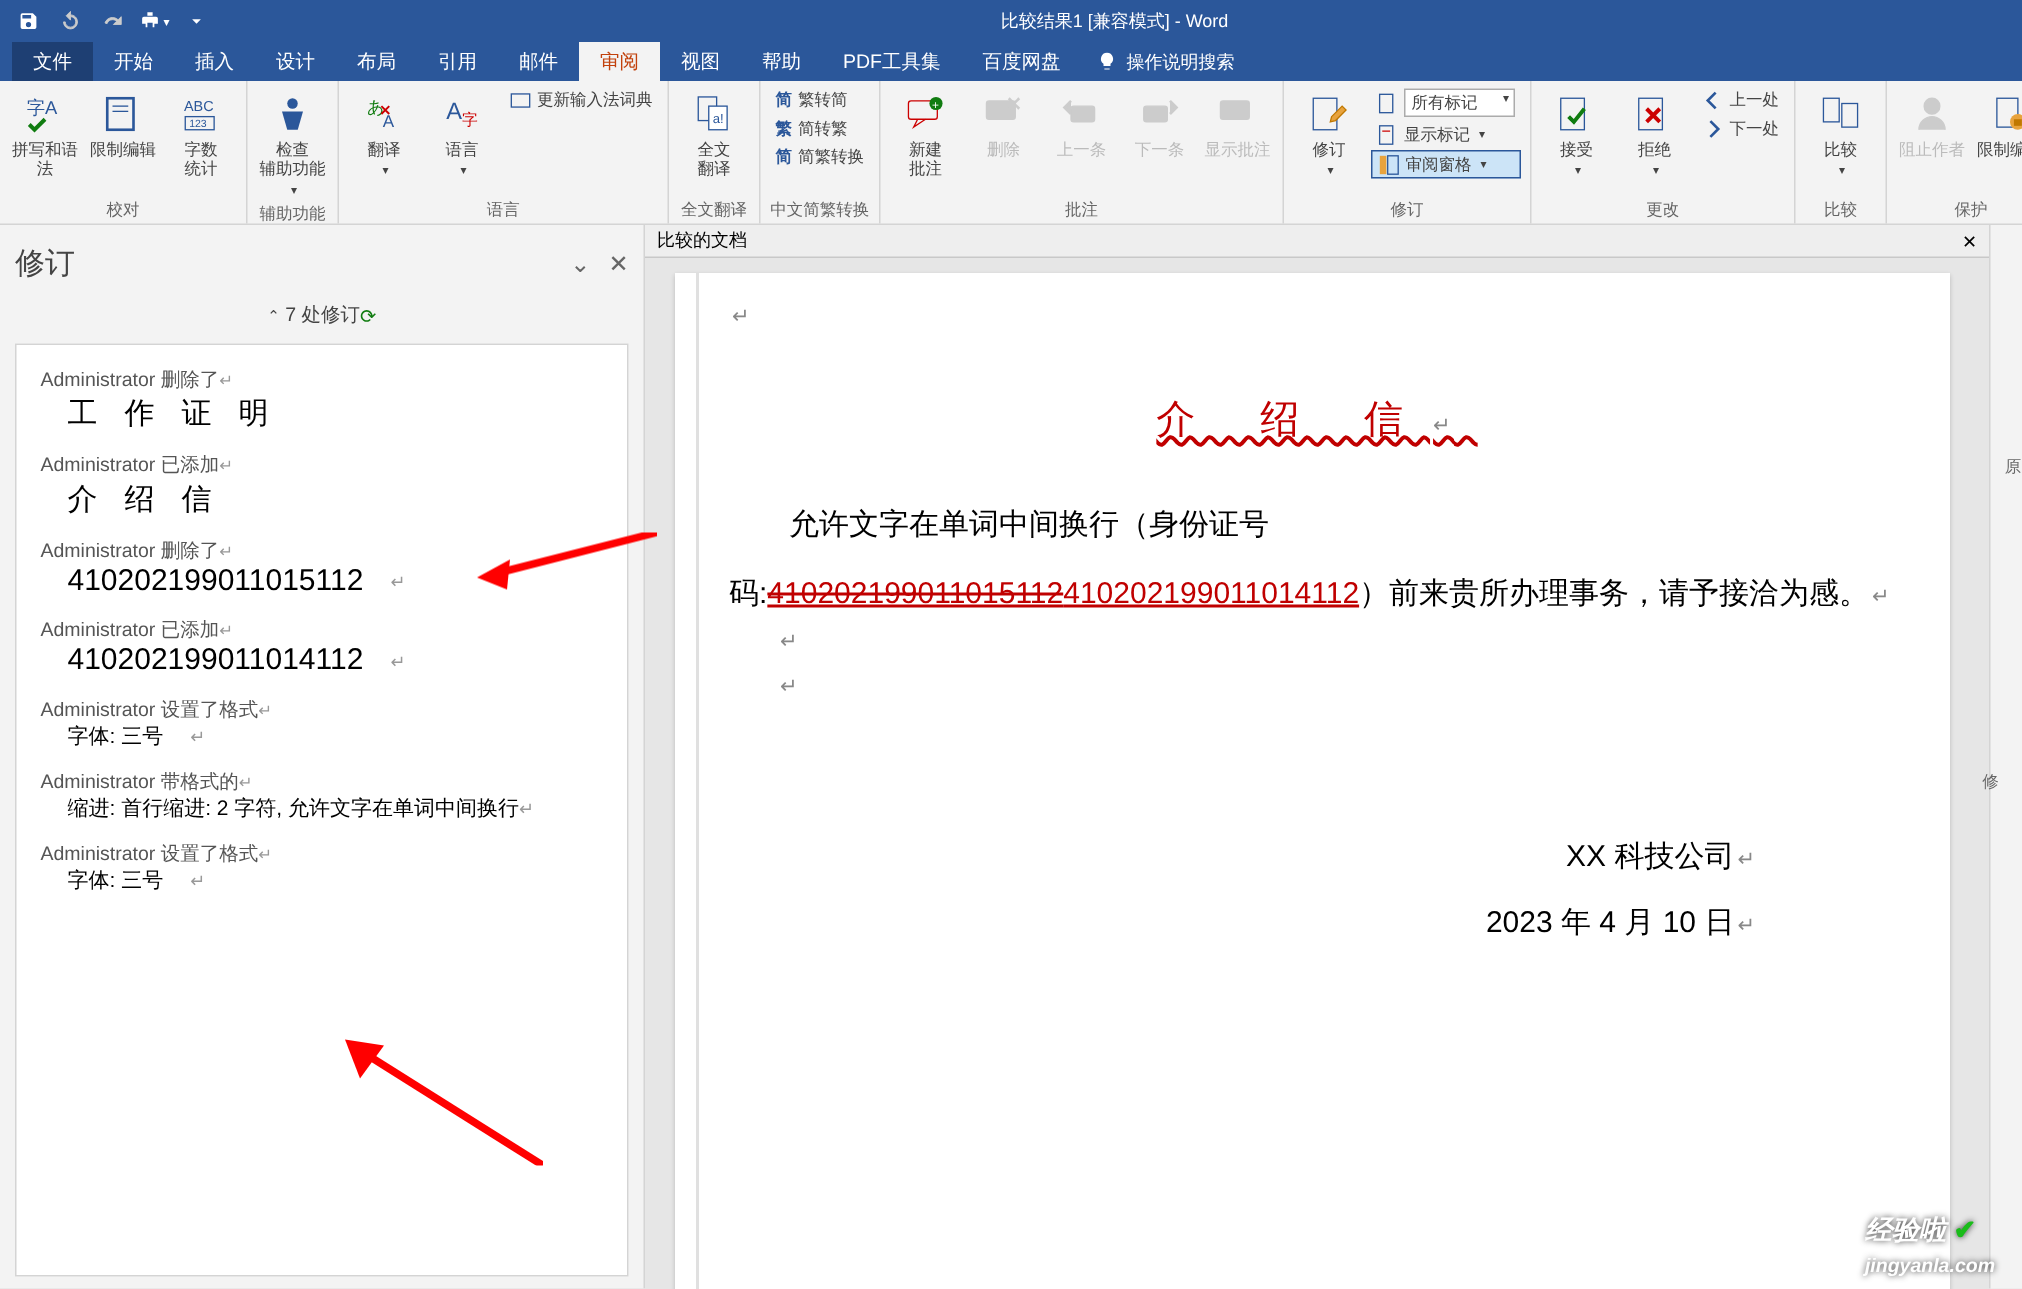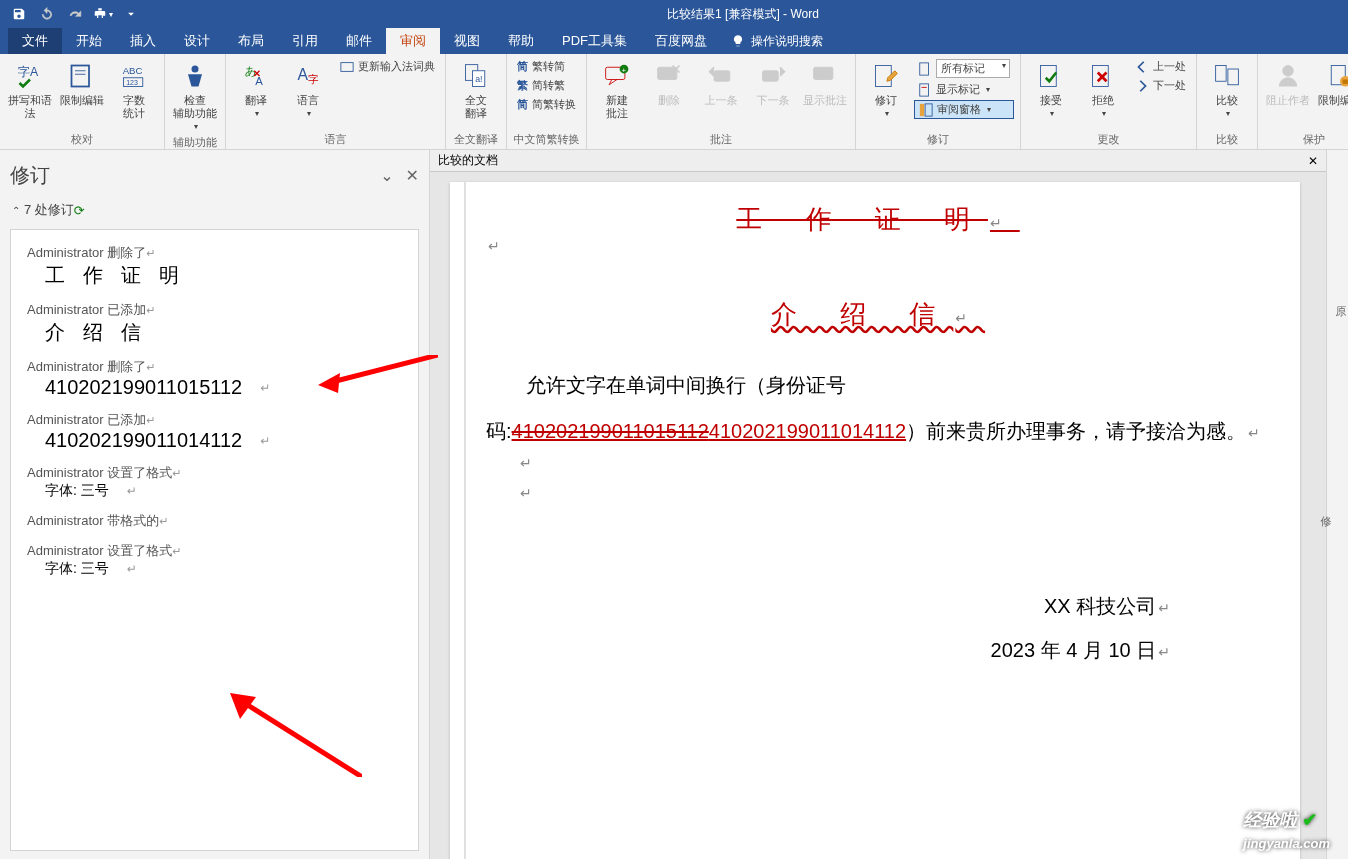--- a/index.html
+++ b/index.html
@@ -34,21 +34,21 @@
 .combo::after { content: "▾"; position: absolute; right: 3px; font-size: 8px; }
 .disabled { color: #bbb !important; }
 .disabled svg * { stroke: #ccc !important; fill: #ccc !important; }
 
 
 .workspace { display: flex; height: calc(859px - 28px - 26px - 96px); }
 .rev-pane { width: 430px; background: #f3f3f3; border-right: 1px solid #d4d4d4; display: flex; flex-direction: column; padding: 8px 10px; }
 .rev-pane-header { display: flex; align-items: center; justify-content: space-between; padding: 4px 0 8px; }
 .rev-pane-header h2 { font-size: 20px; font-weight: normal; color: #444; }
 .rev-pane-header .hdr-btns { display: flex; gap: 12px; color: #666; }
-.rev-sub { display: flex; justify-content: flex-start; align-items: center; font-size: 13px; color: #444; padding: 4px 2px 10px; }
+.rev-sub { display: flex; justify-content: center; align-items: center; font-size: 13px; color: #444; padding: 4px 2px 10px; }
 .rev-list { flex: 1; background: #fff; border: 1px solid #d4d4d4; overflow-y: auto; padding: 14px 16px; }
 .rev-item { margin-bottom: 12px; }
 .rev-meta { font-size: 13px; color: #555; }
 .rev-meta .ret { color: #999; font-size: 11px; }
 .rev-content { font-size: 20px; color: #000; padding-left: 18px; display: flex; align-items: center; gap: 18px; }
 .rev-content.spread span { letter-spacing: 0; }
 .rev-content.small { font-size: 14px; }
 
 .doc-area { flex: 1; background: #e6e6e6; display: flex; flex-direction: column; }
 .doc-header { height: 22px; border-bottom: 1px solid #c8c8c8; background: #eee; display: flex; align-items: center; justify-content: space-between; padding: 0 8px; font-size: 12px; color: #000000; }
@@ -472,40 +472,40 @@
       </div>
       <div class="rev-item">
         <div class="rev-meta"><span>Administrator 设置了格式</span><span class="ret">↵</span></div>
         <div class="rev-content small">
             <span>字体: 三号</span>
             <span class="ret" style="font-size:12px;color:#999">↵</span>
           </div>
       </div>
       <div class="rev-item">
         <div class="rev-meta"><span>Administrator 带格式的</span><span class="ret">↵</span></div>
+        <div class="rev-content small" style="display:block"><span>缩进: 首行缩进:  2 字符, 允许文字在单词中间换行</span><span class="ret" style="font-size:12px;color:#999">↵</span></div>
       </div>
       <div class="rev-item">
         <div class="rev-meta"><span>Administrator 设置了格式</span><span class="ret">↵</span></div>
         <div class="rev-content small">
             <span>字体: 三号</span>
             <span class="ret" style="font-size:12px;color:#999">↵</span>
           </div>
       </div>
     </div>
   </div>
 
   <div class="doc-area">
     <div class="doc-header">
       <span>比较的文档</span>
       <span style="cursor:pointer">✕</span>
     </div>
     <div class="doc-scroll">
       <div class="page">
         <div class="bar-left"></div>
-        <div class="doc-title pmark">工 作 证 明</div>
         <div class="empty-p pmark"></div>
         <div class="doc-title2 pmark">介 绍 信</div>
         <p class="doc-body">
           <span>允许文字在单词中间换行（身份证号码:</span><span class="strike-red">410202199011015112</span><span class="under-red">410202199011014112</span><span>）前来贵所办理事务，请予接洽为感。</span><span class="pmark"></span>
         </p>
         <div class="empty-p pmark" style="text-indent:2em"></div>
         <div class="empty-p pmark" style="text-indent:2em"></div>
         <div class="sig">
           <div class="pmark">XX 科技公司</div>
           <div class="pmark">2023 年 4 月 10 日</div>

